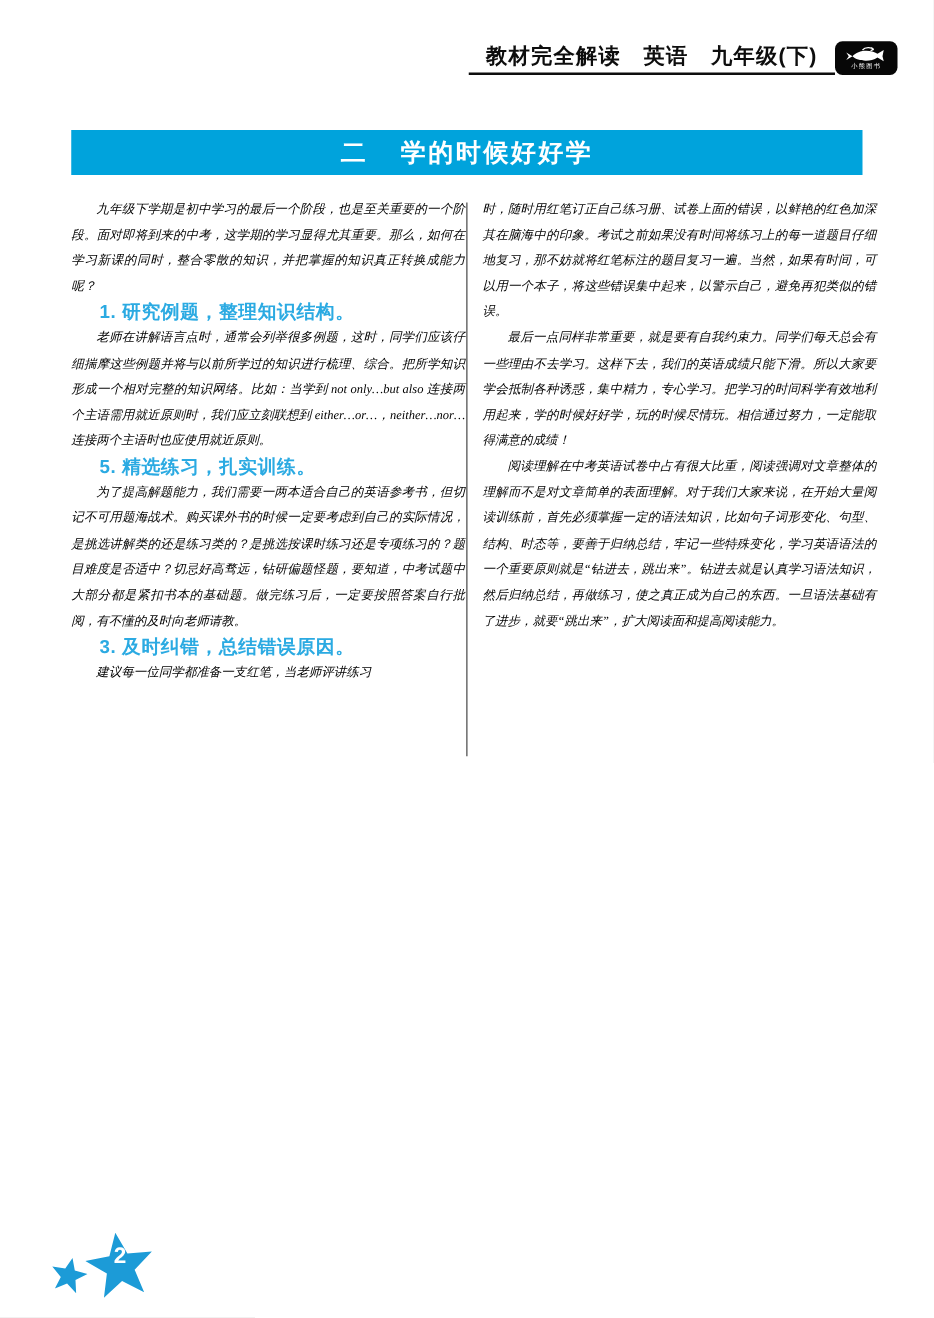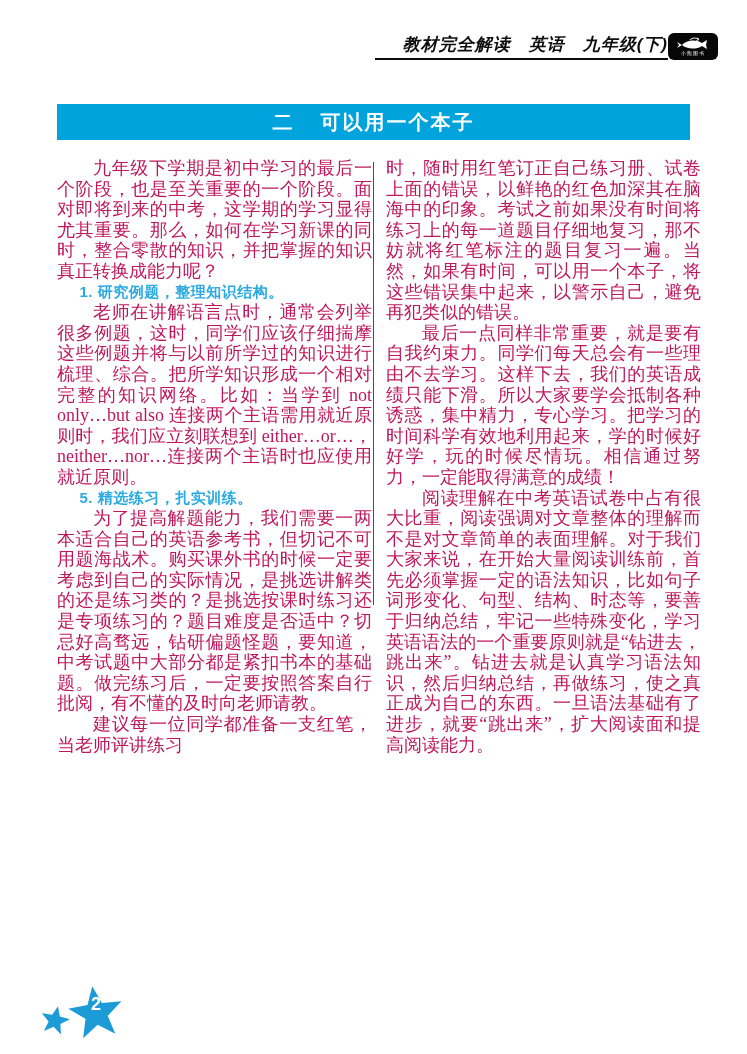--- a/index.html
+++ b/index.html
@@ -7,21 +7,21 @@
   body { font-family:"Liberation Serif","DejaVu Serif",serif; }
   .page {
     position:relative; width:747px; height:1054px; margin:0 auto;
     background:#ffffff; overflow:hidden; color:#1c1c1c;
   }
 
   
   .masthead {
     position:absolute; left:375px; top:30px; width:293px; height:30px;
     border-bottom:2.5px solid #0d0d0d;
-    display:flex; align-items:center; justify-content:flex-end;font-style:italic;
+    display:flex; align-items:center; justify-content:center;
   }
   .masthead-title {
     font-family:"Liberation Sans","DejaVu Sans",sans-serif;
     font-weight:bold; font-size:17px; letter-spacing:1px; color:#0d0d0d;
     white-space:nowrap;
   }
   .logo-box {
     position:absolute; left:668px; top:33px; width:50px; height:27px;
     background:#070707; border-radius:6px;
     display:flex; flex-direction:column; align-items:center; justify-content:center;
@@ -48,22 +48,22 @@
     display:flex; align-items:flex-start;
   }
   .col { width:315px; }
   .col-divider {
     width:1px; height:443px; background:#4d4d4d;
     margin:4px 0 0 1px; flex:none;
   }
   .col-right { margin-left:12px; }
 
   .para {
-    font-size:18px; line-height:20.6px; text-align:justify;
-    text-indent:2em; color:#be185d;
+    font-size:10px; line-height:20.6px; text-align:justify;
+    text-indent:2em; color:#000000;font-style:italic;
   }
   .para.no-indent { text-indent:0; }
   .sec-head {
     font-size:15px; line-height:20.6px; font-weight:bold;
     color:#2baae2; text-indent:1.5em;
     font-family:"Liberation Sans","DejaVu Sans",sans-serif;
     letter-spacing:0.5px;
   }
 
   
@@ -92,31 +92,32 @@
   <div class="logo-box">
     <svg width="34" height="14" viewBox="0 0 34 14">
       <path d="M6 8 C10 3, 20 2, 26 6 L31 3 L30 8 L31 12 L26 9 C20 13, 10 12, 6 8 Z M6 8 L1 5 L3 8 L1 11 Z" fill="#ffffff"></path>
       <path d="M14 3 C16 0.5, 21 0.5, 23 2.5 L21 1 M23 2.5 L20.5 3.5" stroke="#ffffff" stroke-width="1" fill="none"></path>
     </svg>
     <div class="logo-text">小熊图书</div>
   </div>
 
   <div class="banner">
     <span class="num">二</span>
-    <span>可以用一个本子</span>
+    <span>学的时候好好学</span>
   </div>
 
   <div class="columns">
 
     <div class="col col-left">
       <p class="para">九年级下学期是初中学习的最后一个阶段，也是至关重要的一个阶段。面对即将到来的中考，这学期的学习显得尤其重要。那么，如何在学习新课的同时，整合零散的知识，并把掌握的知识真正转换成能力呢？</p>
       <p class="sec-head">1. 研究例题，整理知识结构。</p>
       <p class="para">老师在讲解语言点时，通常会列举很多例题，这时，同学们应该仔细揣摩这些例题并将与以前所学过的知识进行梳理、综合。把所学知识形成一个相对完整的知识网络。比如：当学到 not only…but also 连接两个主语需用就近原则时，我们应立刻联想到 either…or…，neither…nor…连接两个主语时也应使用就近原则。</p>
       <p class="sec-head">5. 精选练习，扎实训练。</p>
       <p class="para">为了提高解题能力，我们需要一两本适合自己的英语参考书，但切记不可用题海战术。购买课外书的时候一定要考虑到自己的实际情况，是挑选讲解类的还是练习类的？是挑选按课时练习还是专项练习的？题目难度是否适中？切忌好高骛远，钻研偏题怪题，要知道，中考试题中大部分都是紧扣书本的基础题。做完练习后，一定要按照答案自行批阅，有不懂的及时向老师请教。</p>
+      <p class="sec-head">3. 及时纠错，总结错误原因。</p>
       <p class="para">建议每一位同学都准备一支红笔，当老师评讲练习</p>
     </div>
 
     <div class="col-divider"></div>
 
     <div class="col col-right">
       <p class="para no-indent">时，随时用红笔订正自己练习册、试卷上面的错误，以鲜艳的红色加深其在脑海中的印象。考试之前如果没有时间将练习上的每一道题目仔细地复习，那不妨就将红笔标注的题目复习一遍。当然，如果有时间，可以用一个本子，将这些错误集中起来，以警示自己，避免再犯类似的错误。</p>
       <p class="para">最后一点同样非常重要，就是要有自我约束力。同学们每天总会有一些理由不去学习。这样下去，我们的英语成绩只能下滑。所以大家要学会抵制各种诱惑，集中精力，专心学习。把学习的时间科学有效地利用起来，学的时候好好学，玩的时候尽情玩。相信通过努力，一定能取得满意的成绩！</p>
       <p class="para">阅读理解在中考英语试卷中占有很大比重，阅读强调对文章整体的理解而不是对文章简单的表面理解。对于我们大家来说，在开始大量阅读训练前，首先必须掌握一定的语法知识，比如句子词形变化、句型、结构、时态等，要善于归纳总结，牢记一些特殊变化，学习英语语法的一个重要原则就是“钻进去，跳出来”。钻进去就是认真学习语法知识，然后归纳总结，再做练习，使之真正成为自己的东西。一旦语法基础有了进步，就要“跳出来”，扩大阅读面和提高阅读能力。</p>
     </div>

